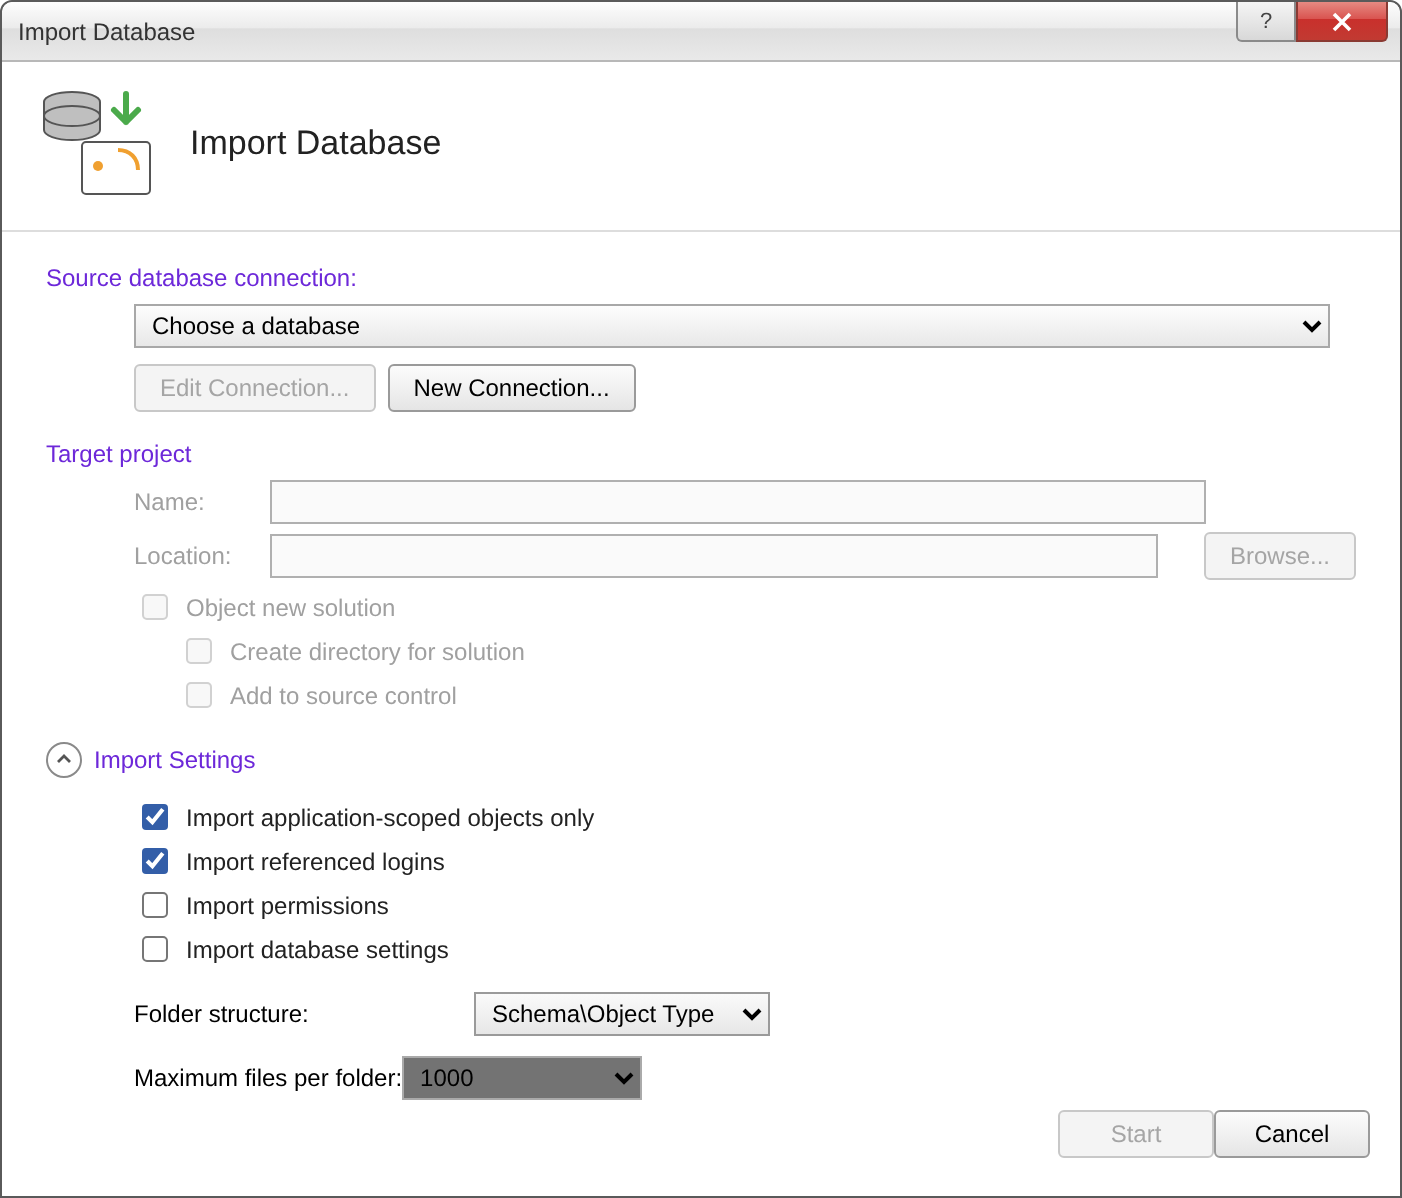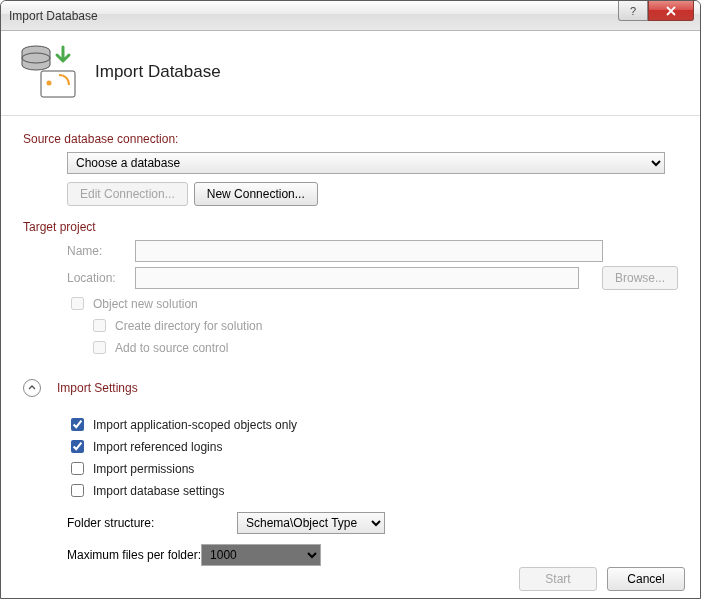--- a/index.html
+++ b/index.html
@@ -68,21 +68,21 @@
   }
   .header-title {
     font-size: 17px;
     color: #222;
   }
   
   .content {
     padding: 10px 22px 6px 22px;
   }
   .section-label {
-    color: #7f1d1d;
+    color: #6d28d9;
     margin: 6px 0 6px 0;
   }
   .indent { padding-left: 44px; }
   .row { display: flex; align-items: center; margin: 4px 0; }
   .row label.field-label { color: #444; min-width: 68px; }
   .row label.disabled, .disabled { color: #a0a0a0; }
   select.db-select, select.fs-select, select.mf-select {
     font-family: inherit;
     font-size: 12px;
   }
@@ -140,24 +140,23 @@
     background: #fff;
     cursor: pointer;
   }
   .fs-select { width: 148px; height: 22px; border: 1px solid #9a9a9a; background:linear-gradient(to bottom,#fafafa,#e7e7e7); padding-left:4px;}
   .mf-select { width: 120px; height: 22px; border: 1px solid #aaa; background:#737373; padding-left:4px;}
   .folder-row { margin-top: 12px; }
   .folder-row .fld-label { min-width: 170px; display:inline-block; }
   
   .footer {
     position: absolute;
-    bottom: 8px;
+    bottom: 20px;
     right: 16px;
     display: flex;
-    gap: 10px;
   }
   .footer .btn { width: 78px; }
 </style>
 </head>
 <body>
 
 <div class="titlebar">
   <span class="title">Import Database</span>
   <div class="controls">
     <div class="ctl-btn ctl-help">?</div>
@@ -220,21 +219,21 @@
       <span class="cb-label disabled">Add to source control</span>
     </div>
   </div>
 
   <div class="expander-hdr">
     <div class="expander-btn">
       <svg width="10" height="10" viewBox="0 0 10 10">
           <path d="M2 6 L5 3 L8 6" fill="none" stroke="#555" stroke-width="1.4"></path>
         </svg>
     </div>
-    <span class="section-label" style="margin:10px">Import Settings</span>
+    <span class="section-label" style="margin:0">Import Settings</span>
   </div>
 
   <div class="indent" style="margin-top:10px">
     <div class="cb-row">
       <input type="checkbox" checked="" style="">
       <span class="cb-label">Import application-scoped objects only</span>
     </div>
     <div class="cb-row">
       <input type="checkbox" checked="" style="">
       <span class="cb-label">Import referenced logins</span>

